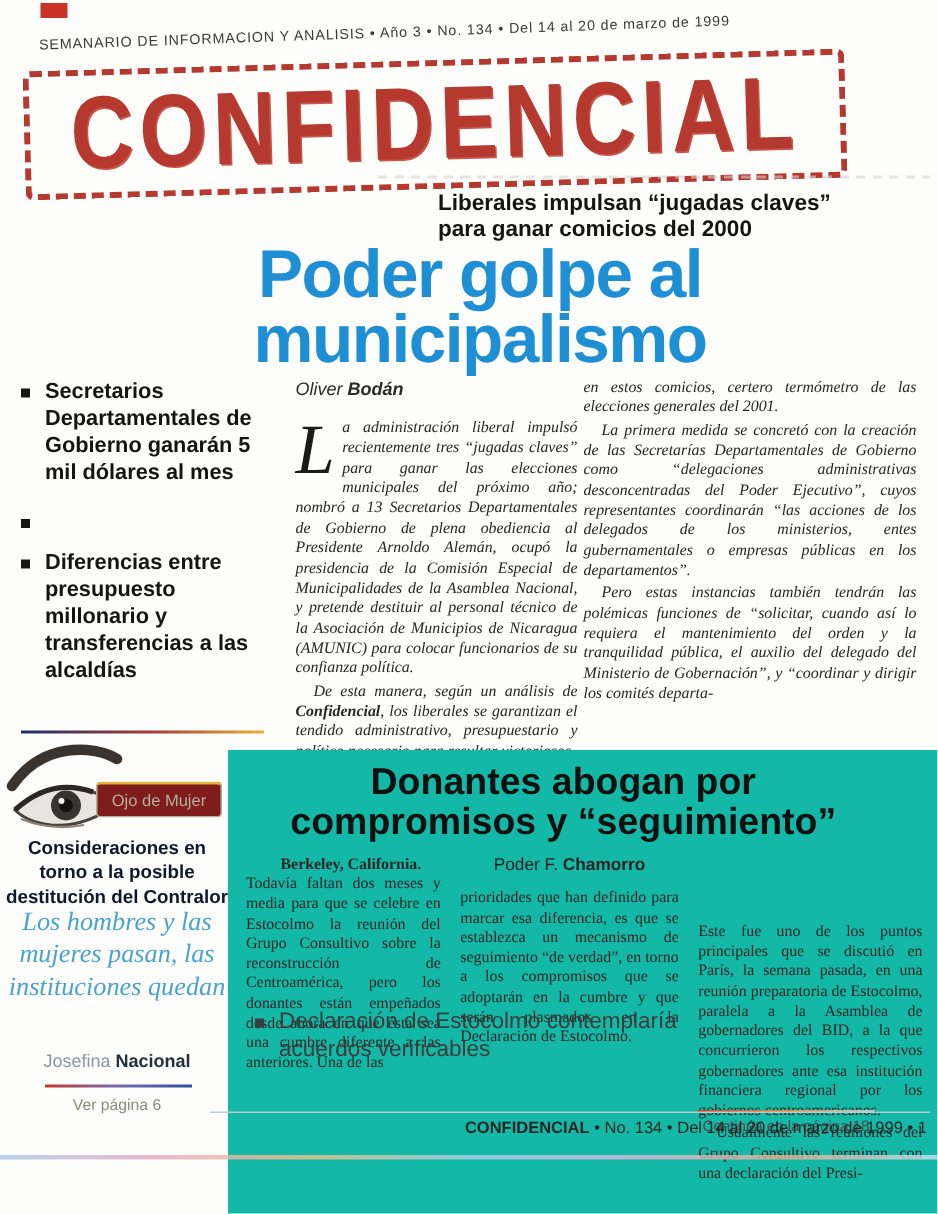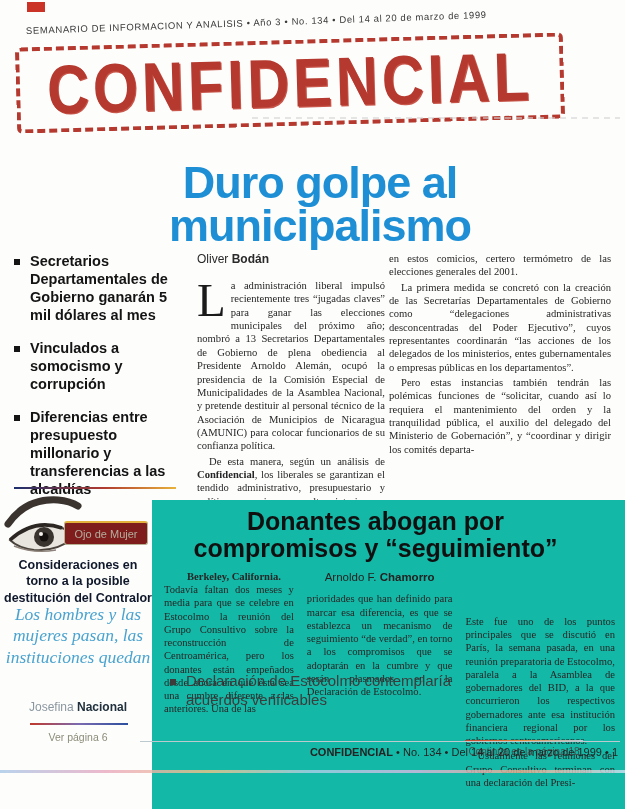--- a/index.html
+++ b/index.html
@@ -31,21 +31,21 @@
   .bullets{position:absolute;top:253px;left:12px;width:178px;
            font-family:"Liberation Sans",sans-serif;font-weight:bold;font-size:14.5px;
            line-height:1.24;color:#141414;}
   .bullet-item{display:flex;margin-bottom:15px;}
   .sq{width:6px;height:6px;background:#141414;margin:6px 10px 0 2px;flex:none;}
   .sidebar-rule{position:absolute;top:487px;left:14px;width:162px;height:2px;
                 background:linear-gradient(90deg,#1c2f6e,#b03a2e 55%,#e8b23a);}
 
   
   .byline{font-family:"Liberation Sans",sans-serif;font-size:12px;color:#2a2a2a;margin-bottom:12px;}
-  .col{position:absolute;top:252px;font-size:10.6px;line-height:1.26;text-align:justify;color:#262626;}
+  .col{position:absolute;top:252px;font-size:10.6px;line-height:1.26;text-align:justify;color:#262626;font-style:italic;}
   .col-1{left:197px;width:188px;}
   .col-2{left:389px;width:222px;}
   .body-p{margin:0 0 2px 0;}
   .indent{text-indent:12px;}
   .dropcap{float:left;font-size:47px;line-height:.82;padding:2px 5px 0 0;font-family:"Liberation Serif",serif;color:#1a1a1a;}
   .cont-note{position:absolute;top:468px;left:418px;width:200px;text-align:center;
              font-family:"Liberation Sans",sans-serif;font-size:10px;color:#4a4a4a;}
   .cont-rule{width:118px;height:2px;margin:0 auto 4px auto;
              background:linear-gradient(90deg,#c2452f,#e08a3c,#b9c9d8);}
 
@@ -99,34 +99,37 @@
 
 <div class="page">
 
   <div class="reg-mark"></div>
   <div class="tagline">SEMANARIO DE INFORMACION Y ANALISIS  •  Año 3  •  No. 134  •  Del 14 al 20 de marzo de 1999</div>
   <div class="stamp">
     <div class="stamp-text">CONFIDENCIAL</div>
   </div>
   <div class="scan-noise"></div>
 
+  <div class="kicker">
+    <div>Liberales impulsan “jugadas claves”</div>
+    <div>para ganar comicios del 2000</div>
+  </div>
 
   <div class="headline">
-    <div>Duro golpe al</div>
+    <div>Poder golpe al</div>
     <div>municipalismo</div>
   </div>
 
   <div class="bullets">
     <div class="bullet-item">
       <span class="sq"></span>
       <span>Secretarios Departamentales de Gobierno ganarán 5 mil dólares al mes</span>
     </div>
     <div class="bullet-item">
       <span class="sq"></span>
-      <span>Vinculados a somocismo y corrupción</span>
     </div>
     <div class="bullet-item">
       <span class="sq"></span>
       <span>Diferencias entre presupuesto millonario y transferencias a las alcaldías</span>
     </div>
   </div>
   <div class="sidebar-rule"></div>
 
   <div class="col col-1">
     <div class="byline">
@@ -151,21 +154,21 @@
       <div>Donantes abogan por</div>
       <div>compromisos y “seguimiento”</div>
     </div>
     <div class="don-cols">
       <div class="don-col don-col-a">
         <div class="dateline">Berkeley, California.</div>
         <span>Todavía faltan dos meses y media para que se celebre en Estocolmo la reunión del Grupo Consultivo sobre la reconstrucción de Centroamérica, pero los donantes están empeñados desde ahora en que ésta sea una cumbre diferente a las anteriores. Una de las</span>
       </div>
       <div class="don-col don-col-b">
         <div class="don-byline">
-          <span>Arnoldo F. </span><b>Chamorro</b>
+          <span>Poder F. </span><b>Chamorro</b>
         </div>
         <span>prioridades que han definido para marcar esa diferencia, es que se establezca un mecanismo de seguimiento “de verdad”, en torno a los compromisos que se adoptarán en la cumbre y que serán plasmados en la Declaración de Estocolmo.</span>
       </div>
       <div class="don-col don-col-c">
         <p class="body-p">Este fue uno de los puntos principales que se discutió en París, la semana pasada, en una reunión preparatoria de Estocolmo, paralela a la Asamblea de gobernadores del BID, a la que concurrieron los respectivos gobernadores ante esa institución financiera regional por los gobiernos centroamericanos.</p>
         <p class="body-p indent">Usualmente las reuniones del Grupo Consultivo terminan con una declaración del Presi-</p>
       </div>
     </div>
     <div class="don-subhead">
       <span class="sq"></span>

